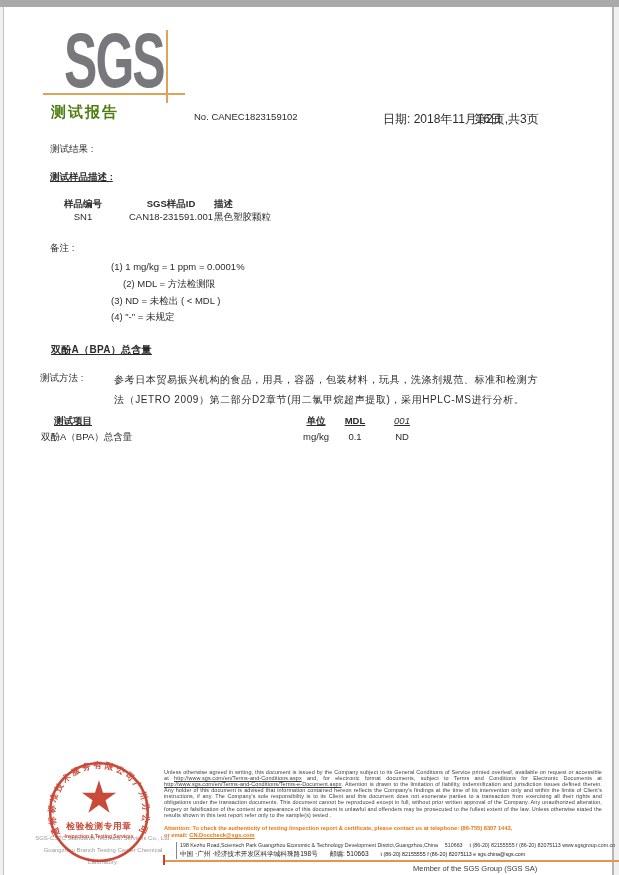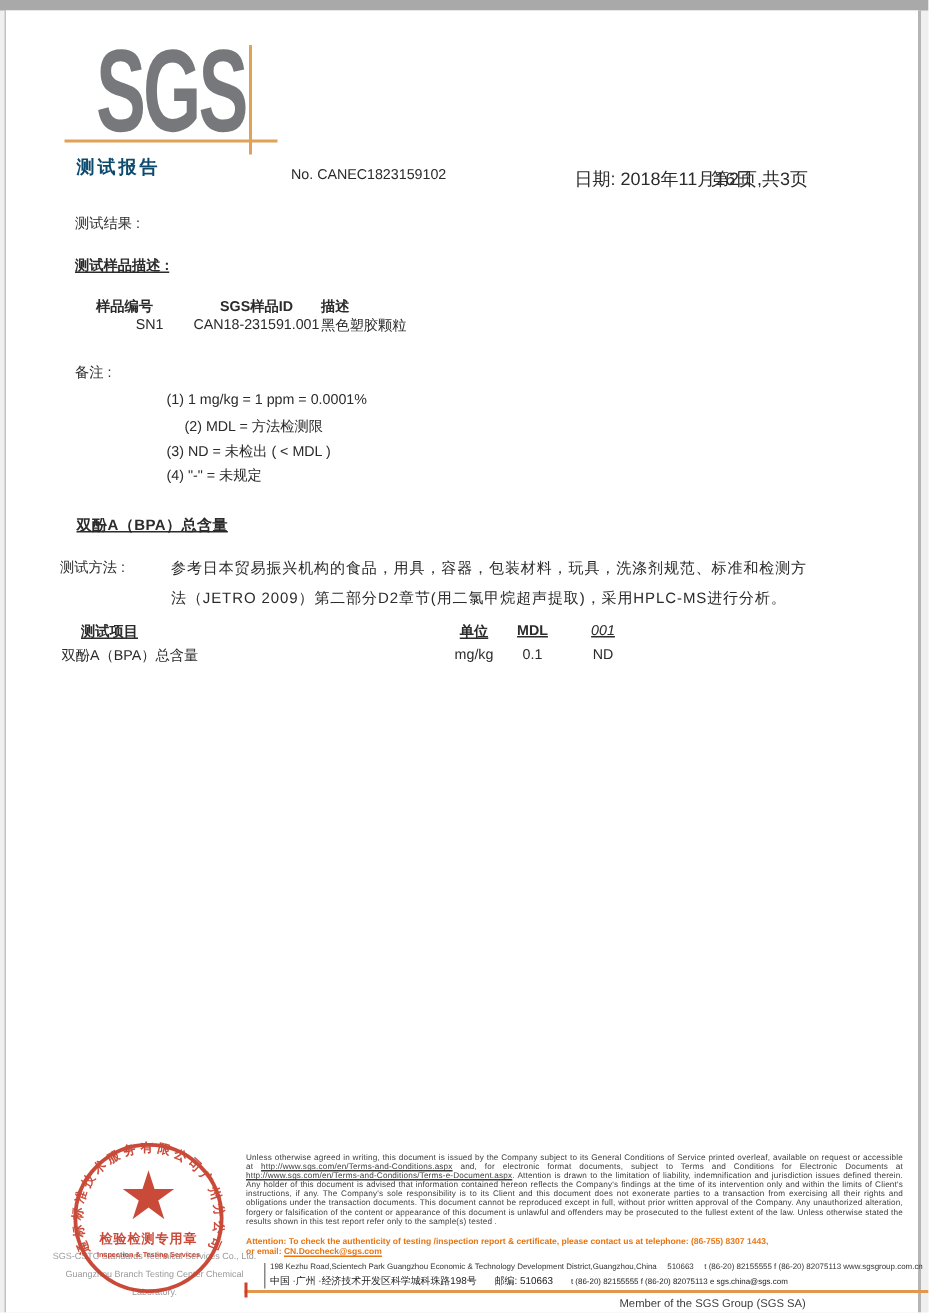--- a/index.html
+++ b/index.html
@@ -23,35 +23,35 @@
   .sgs-logo {
     left:64px; top:28px;
     font-size:78px; font-weight:bold; line-height:0.84;
     color:#77787b; letter-spacing:-3px;
     transform:scaleX(0.64); transform-origin:0 0;
   }
   .logo-hline { left:43px; top:93px; width:142px; height:2px; background:#dfa258; }
   .logo-vline { left:166px; top:30px; width:2px; height:73px; background:#dfa258; }
 
   
-  .report-title { left:51px; top:103px; font-size:12px; font-weight:bold; color:#0c4a6e; letter-spacing:2px; }
+  .report-title { left:51px; top:103px; font-size:15px; font-weight:bold; color:#4d7c0f; letter-spacing:2px; }
   .report-no    { left:194px; top:111px; font-size:9.5px; }
   .report-date  { left:383px; top:111px; font-size:12px; }
   .report-page  { left:474px; top:111px; font-size:12px;text-align:right; }
 
   .t95 { font-size:9.5px;text-align:center; }
 
   .results-label   { left:50px; top:143px; font-size:9.5px; }
   .sample-heading  { left:50px; top:171px; font-size:9.5px; font-weight:bold; text-decoration:underline; }
 
   
   .c-sampleno-h { left:57px;  top:198px; width:52px; text-align:center; font-weight:bold; }
   .c-sgsid-h    { left:128px; top:198px; width:86px; text-align:center; font-weight:bold; }
   .c-desc-h     { left:214px; top:198px; font-weight:bold; }
-  .c-sampleno-d { left:57px;  top:211px; width:52px; text-align:right; }
+  .c-sampleno-d { left:57px;  top:211px; width:52px; text-align:center; }
   .c-sgsid-d    { left:128px; top:211px; width:86px; text-align:center; }
   .c-desc-d     { left:214px; top:211px; }
 
   .notes-label { left:50px; top:242px; font-size:9.5px; }
   .note-0 { left:111px; top:261px; }
   .note-1 { left:111px; top:278px;margin-left:12px; }
   .note-2 { left:111px; top:295px; }
   .note-3 { left:111px; top:311px; }
 
   .bpa-heading { left:51px; top:343px; font-size:10px; font-weight:bold; text-decoration:underline; letter-spacing:0.3px; }

